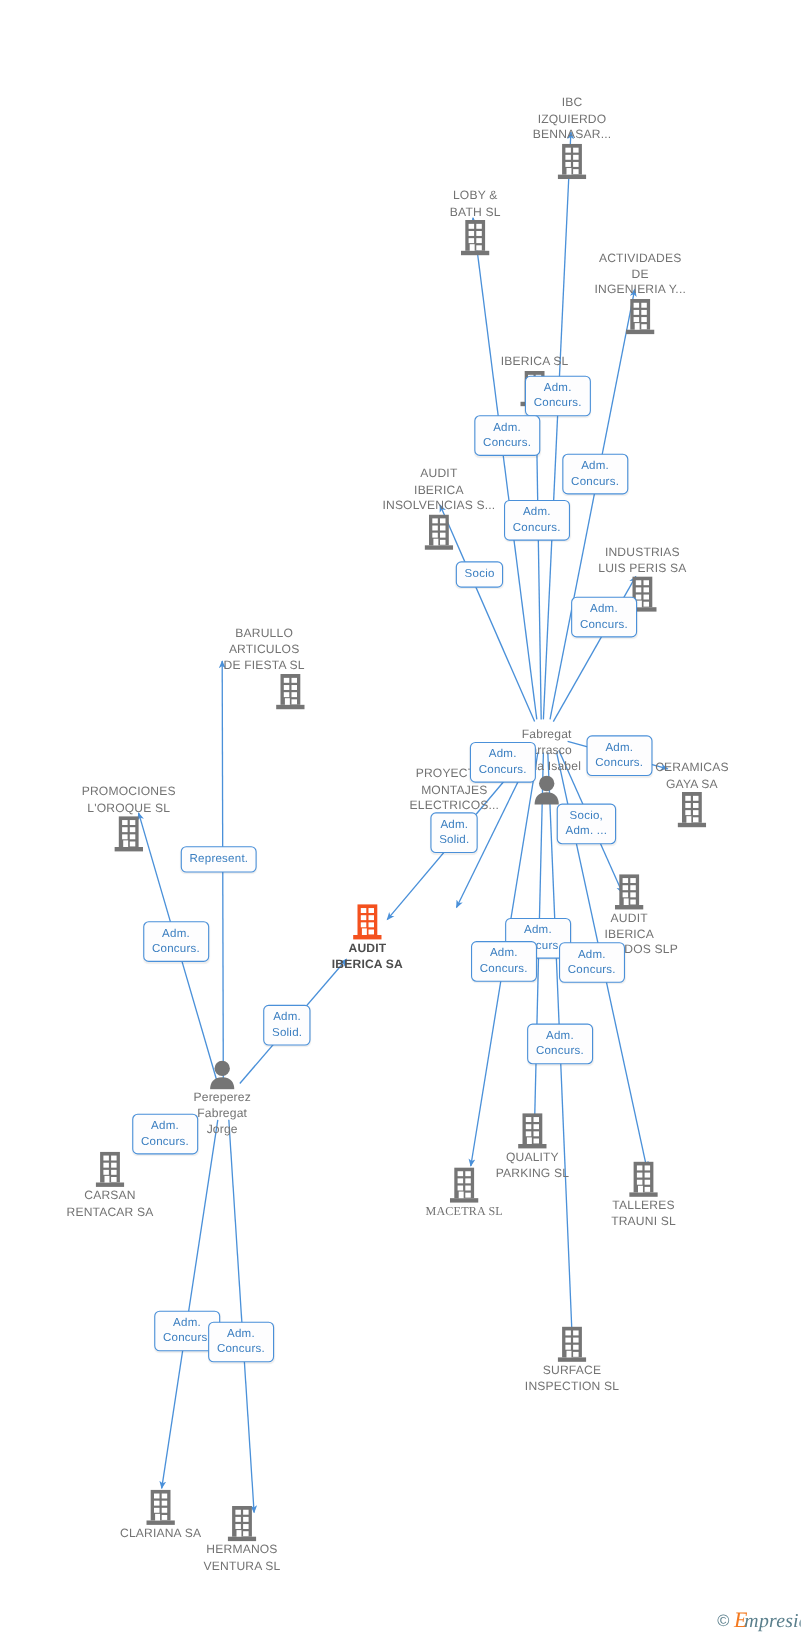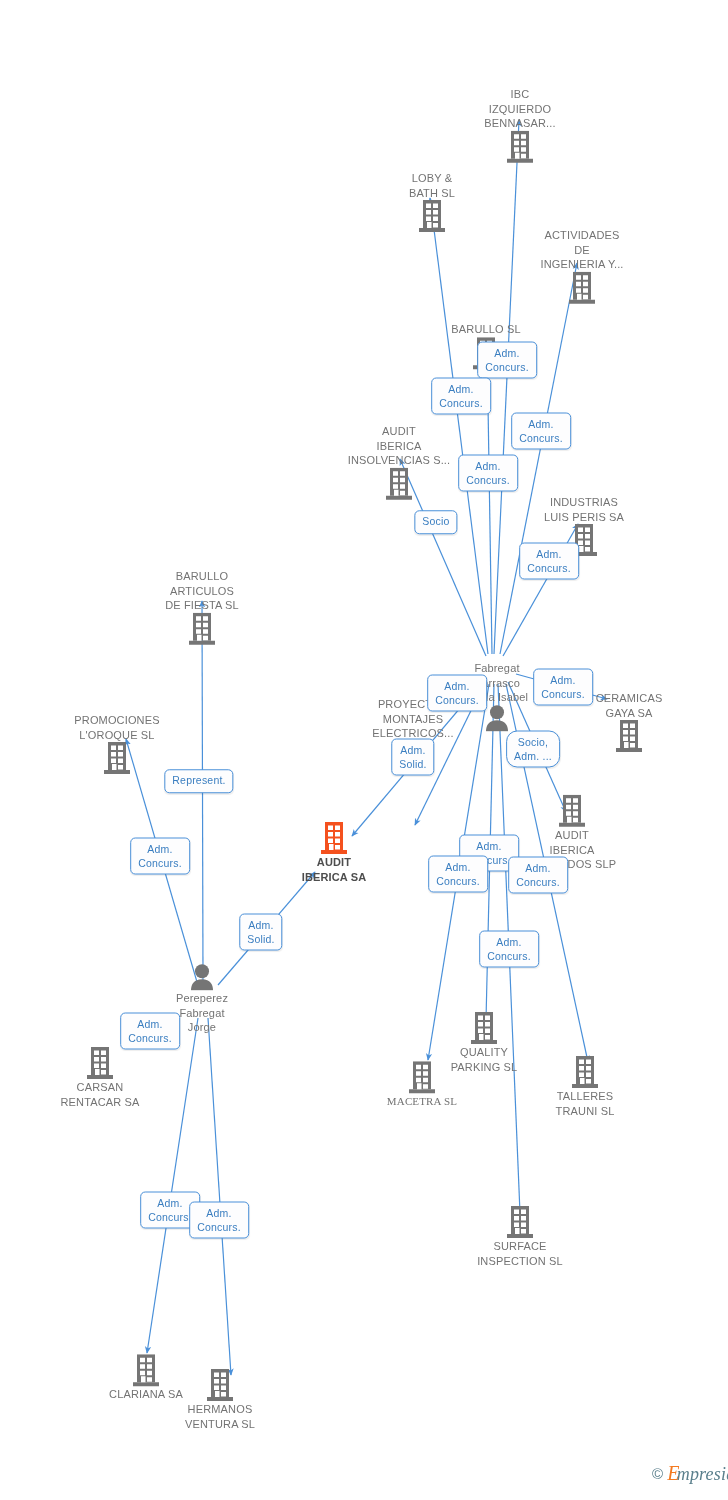--- a/index.html
+++ b/index.html
@@ -220,21 +220,21 @@
               <rect x="14" y="3.5" width="5" height="4.5"></rect>
               <rect x="7" y="10" width="5" height="4.5"></rect>
               <rect x="14" y="10" width="5" height="4.5"></rect>
               <rect x="7" y="16.5" width="5" height="4.5"></rect>
               <rect x="14" y="16.5" width="5" height="4.5"></rect>
               <rect x="8" y="22" width="4.5" height="6"></rect>
               <rect x="14" y="23" width="5" height="4.5"></rect>
             </g>
           </svg>
         </div>
-        <div class="node-label">BARULLO SL</div>
+        <div class="node-label">IBERICA SL</div>
       </div>
       <div class="node labels-above" style="left: 399px; top: 438px;">
         <div>
           <svg viewBox="0 0 26 33" class="icon-company">
             <g fill="#757575">
               <rect x="4" y="0" width="18" height="28"></rect>
               <rect x="0" y="28" width="26" height="4"></rect>
             </g>
             <g fill="#ffffff">
               <rect x="7" y="3.5" width="5" height="4.5"></rect>
@@ -267,21 +267,21 @@
               <rect x="7" y="16.5" width="5" height="4.5"></rect>
               <rect x="14" y="16.5" width="5" height="4.5"></rect>
               <rect x="8" y="22" width="4.5" height="6"></rect>
               <rect x="14" y="23" width="5" height="4.5"></rect>
             </g>
           </svg>
         </div>
         <div class="node-label">INDUSTRIAS
 LUIS PERIS SA</div>
       </div>
-      <div class="node labels-above" style="left: 202px; top: 583px;">
+      <div class="node labels-above" style="left: 202px; top: 583px; align-items: flex-end;">
         <div>
           <svg viewBox="0 0 26 33" class="icon-company">
             <g fill="#757575">
               <rect x="4" y="0" width="18" height="28"></rect>
               <rect x="0" y="28" width="26" height="4"></rect>
             </g>
             <g fill="#ffffff">
               <rect x="7" y="3.5" width="5" height="4.5"></rect>
               <rect x="14" y="3.5" width="5" height="4.5"></rect>
               <rect x="7" y="10" width="5" height="4.5"></rect>
@@ -595,21 +595,21 @@
 Concurs.</div>
       <div class="edge-label" style="left: 436px; top: 522px;">Socio</div>
       <div class="edge-label" style="left: 549px; top: 561px;">Adm.
 Concurs.</div>
       <div class="edge-label" style="left: 457px; top: 693px;">Adm.
 Concurs.</div>
       <div class="edge-label" style="left: 563px; top: 687px;">Adm.
 Concurs.</div>
       <div class="edge-label" style="left: 413px; top: 757px;">Adm.
 Solid.</div>
-      <div class="edge-label" style="left: 533px; top: 749px; border-radius: 11px;">Socio,
+      <div class="edge-label" style="left: 533px; top: 749px;">Socio,
 Adm. ...</div>
       <div class="edge-label" style="left: 489px; top: 853px;">Adm.
 Concurs.</div>
       <div class="edge-label" style="left: 458px; top: 874px;">Adm.
 Concurs.</div>
       <div class="edge-label" style="left: 538px; top: 875px;">Adm.
 Concurs.</div>
       <div class="edge-label" style="left: 509px; top: 949px;">Adm.
 Concurs.</div>
       <div class="edge-label" style="left: 199px; top: 781px;">Represent.</div>

